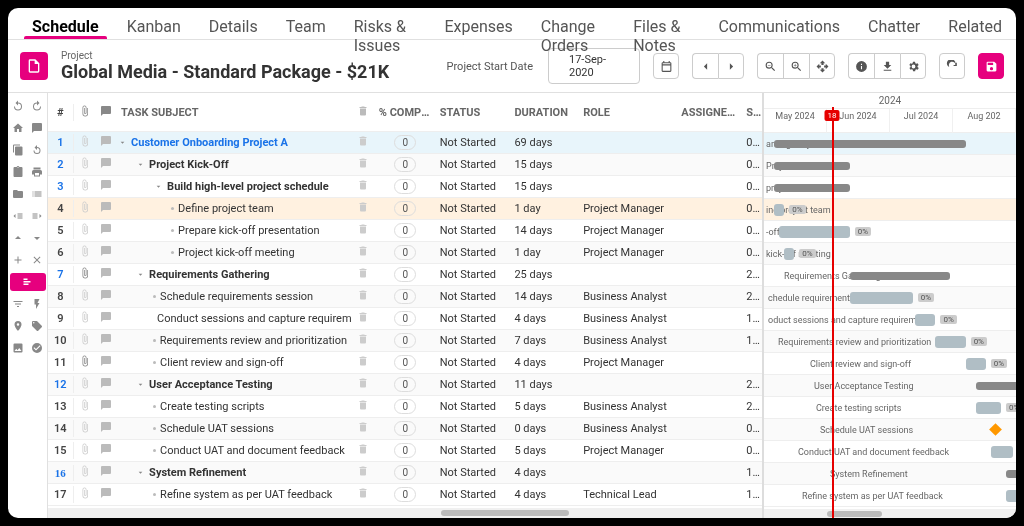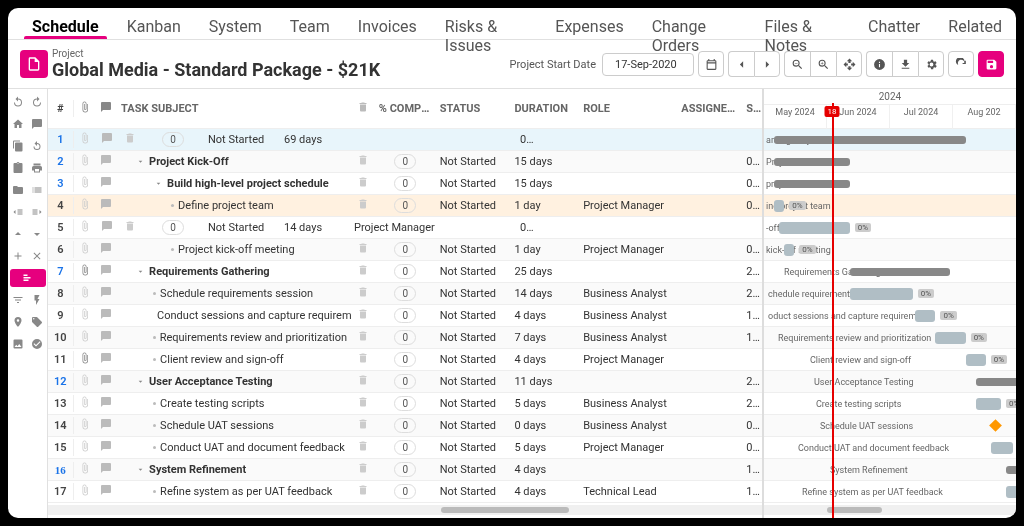--- a/index.html
+++ b/index.html
@@ -6,29 +6,29 @@
 body { background: #000; padding: 8px; font-size: 12px; color: #333; }
 .app { background: #fff; border-radius: 10px; overflow: hidden; height: 510px; display: flex; flex-direction: column; }
 
 
 .tabs { display: flex; border-bottom: 1px solid #e0e0e0; height: 32px; align-items: stretch; padding-left: 10px; }
 .tab { padding: 9px 14px; font-size: 16px; color: #555; cursor: pointer; position: relative; }
 .tab.active { font-weight: 700; color: #000; }
 .tab.active::after { content:""; position:absolute; left:6px; right:6px; bottom:0; height:3px; background:#e6007e; border-radius: 2px 2px 0 0;}
 
 
-.header { display:flex; align-items:center; padding: 8px 12px; border-bottom:1px solid #e0e0e0; gap:4px; }
+.header { display:flex; align-items:center; padding: 8px 12px; border-bottom:1px solid #e0e0e0; gap:13px; }
 .proj-icon { width:28px; height:28px; background:#e6007e; border-radius:4px; display:flex; align-items:center; justify-content:center; color:#fff; }
 .proj-icon svg { width:16px; height:16px; fill:#fff; }
 .proj-block { display:flex; flex-direction:column; }
 .proj-small { font-size:10px; color:#666; }
 .proj-title { font-size:18px; font-weight:700; }
 .spacer { flex:1; }
 .start-label { font-size:11px; color:#555; margin-right:2px; }
-.date-field { border:1px solid #ccc; border-radius:4px; padding:4px 12px; font-size:11px; display:flex; align-items:center; width:92px; }
+.date-field { border:1px solid #ccc; border-radius:4px; padding:4px 20px; font-size:11px; display:flex; align-items:center; width:92px; }
 .icon-btn { width:26px; height:26px; border:1px solid #ccc; display:flex; align-items:center; justify-content:center; border-radius:4px; color:#555; cursor:pointer; background:#fff; }
 .icon-btn svg { width:13px; height:13px; fill:currentColor; }
 .btn-group { display:flex; }
 .btn-group .icon-btn { border-radius:0; border-right:none; }
 .btn-group .icon-btn:first-child { border-radius:4px 0 0 4px; }
 .btn-group .icon-btn:last-child { border-radius:0 4px 4px 0; border-right:1px solid #ccc; }
 .icon-btn.primary { background:#e6007e; color:#fff; border-color:#e6007e; }
 
 
 .body { display:flex; flex:1; min-height:0; }
@@ -98,27 +98,27 @@
 .clip-ic, .chat-ic, .trash-ic { width:12px; height:12px; }
 </style>
 </head>
 <body>
 
 <div class="app">
 
   <div class="tabs" id="tabs">
       <div class="tab active">Schedule</div>
       <div class="tab">Kanban</div>
-      <div class="tab">System</div>
+      <div class="tab">Details</div>
       <div class="tab">Team</div>
-      <div class="tab">Invoices</div>
       <div class="tab">Risks &amp; Issues</div>
       <div class="tab">Expenses</div>
       <div class="tab">Change Orders</div>
       <div class="tab">Files &amp; Notes</div>
+      <div class="tab">Communications</div>
       <div class="tab">Chatter</div>
       <div class="tab">Related</div>
     </div>
 
   <div class="header">
     <div class="proj-icon">
       <svg viewBox="0 0 24 24">
           <path d="M14 2H6a2 2 0 00-2 2v16a2 2 0 002 2h12a2 2 0 002-2V8l-6-6zM6 20V4h7v5h5v11H6z"></path>
         </svg>
     </div>
@@ -358,20 +358,28 @@
       </div>
       <div id="grid-body">
           <div class="row depth0 parent hl-blue">
             <div class="cell c-num" style="color:#1a73e8;">1</div>
             <div class="cell c-clip"><svg class="clip-ic" viewBox="0 0 24 24">
                 <path fill="#ccc" d="M16.5 6v11.5a4 4 0 01-8 0V5a2.5 2.5 0 015 0v10.5a1 1 0 01-2 0V6H10v9.5a2.5 2.5 0 005 0V5a4 4 0 00-8 0v12.5a5.5 5.5 0 0011 0V6h-1.5z"></path>
               </svg></div>
             <div class="cell c-chat"><svg class="chat-ic" viewBox="0 0 24 24">
                 <path fill="#bbb" d="M20 2H4a2 2 0 00-2 2v18l4-4h14a2 2 0 002-2V4a2 2 0 00-2-2z"></path>
               </svg></div>
+            <div class="cell c-task">
+              <span class="chev">
+                <svg viewBox="0 0 24 24">
+                  <path fill="currentColor" d="M7 10l5 5 5-5z"></path>
+                </svg>
+              </span>
+              <span class="subj bold link">Customer Onboarding Project A</span>
+            </div>
             <div class="cell c-trash"><svg class="trash-ic" viewBox="0 0 24 24">
                 <path fill="#ccc" d="M6 19a2 2 0 002 2h8a2 2 0 002-2V7H6v12zM19 4h-3.5l-1-1h-5l-1 1H5v2h14V4z"></path>
               </svg></div>
             <div class="cell c-pct"><span class="pill">0</span></div>
             <div class="cell c-status bold">Not Started</div>
             <div class="cell c-dur bold">69 days</div>
             <div class="cell c-role"></div>
             <div class="cell c-assn"></div>
             <div class="cell c-st bold">03</div>
           </div>
@@ -450,20 +458,24 @@
             <div class="cell c-st ">03</div>
           </div>
           <div class="row depth3">
             <div class="cell c-num" style="">5</div>
             <div class="cell c-clip"><svg class="clip-ic" viewBox="0 0 24 24">
                 <path fill="#ccc" d="M16.5 6v11.5a4 4 0 01-8 0V5a2.5 2.5 0 015 0v10.5a1 1 0 01-2 0V6H10v9.5a2.5 2.5 0 005 0V5a4 4 0 00-8 0v12.5a5.5 5.5 0 0011 0V6h-1.5z"></path>
               </svg></div>
             <div class="cell c-chat"><svg class="chat-ic" viewBox="0 0 24 24">
                 <path fill="#bbb" d="M20 2H4a2 2 0 00-2 2v18l4-4h14a2 2 0 002-2V4a2 2 0 00-2-2z"></path>
               </svg></div>
+            <div class="cell c-task">
+              <span class="dot"></span>
+              <span class="subj  ">Prepare kick-off presentation</span>
+            </div>
             <div class="cell c-trash"><svg class="trash-ic" viewBox="0 0 24 24">
                 <path fill="#ccc" d="M6 19a2 2 0 002 2h8a2 2 0 002-2V7H6v12zM19 4h-3.5l-1-1h-5l-1 1H5v2h14V4z"></path>
               </svg></div>
             <div class="cell c-pct"><span class="pill">0</span></div>
             <div class="cell c-status ">Not Started</div>
             <div class="cell c-dur ">14 days</div>
             <div class="cell c-role">Project Manager</div>
             <div class="cell c-assn"></div>
             <div class="cell c-st ">04</div>
           </div>

